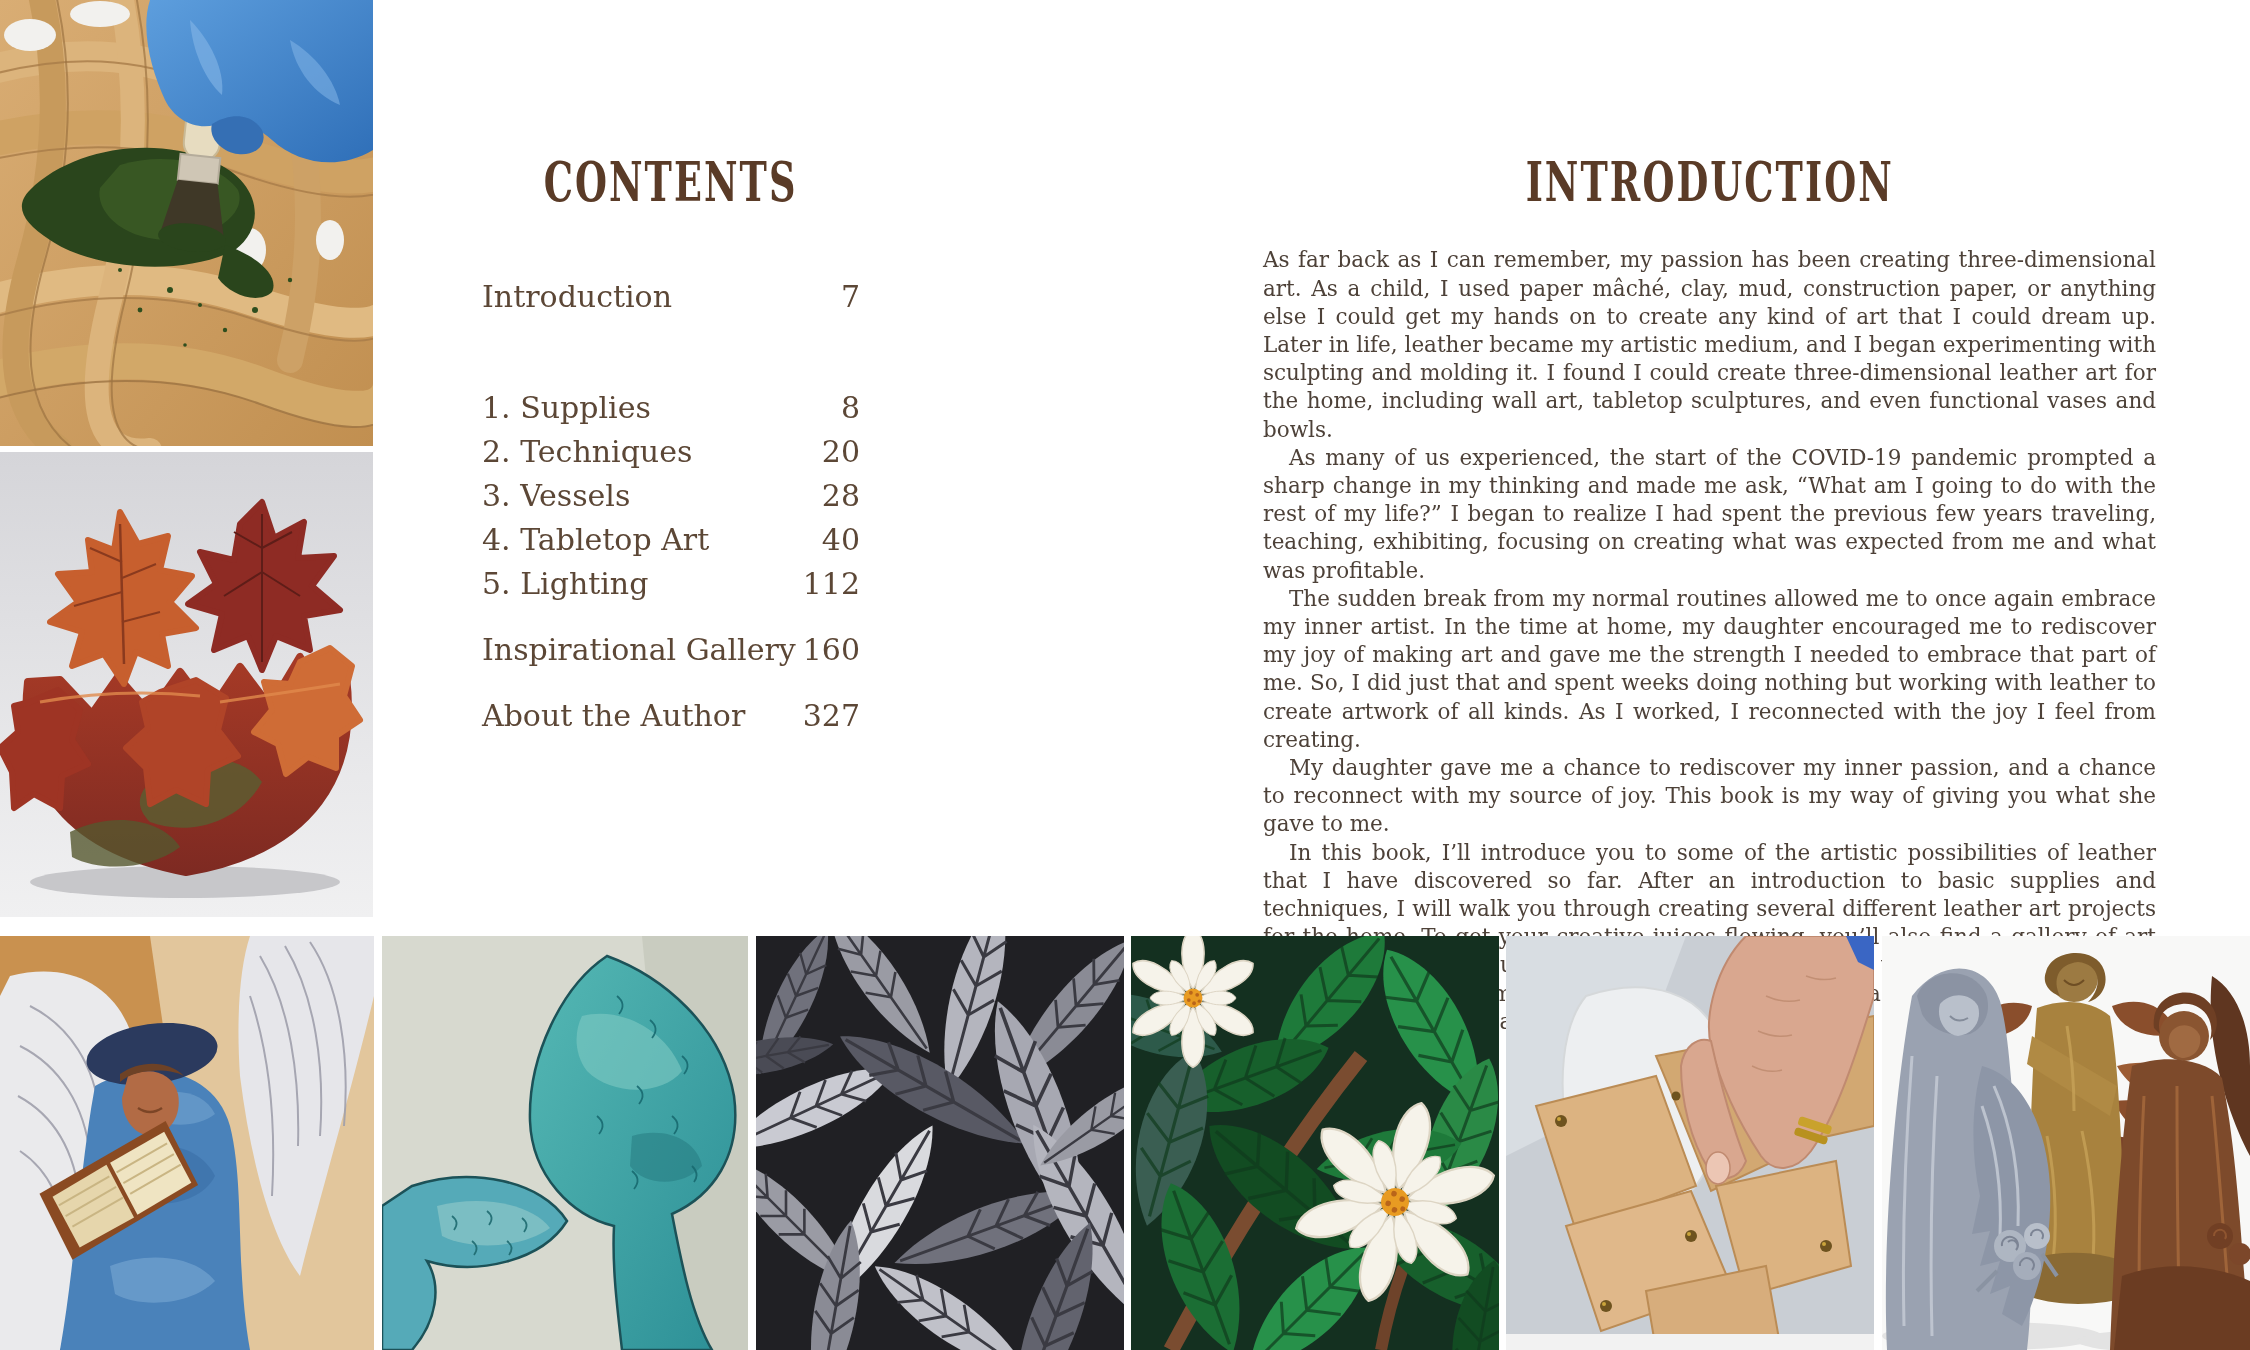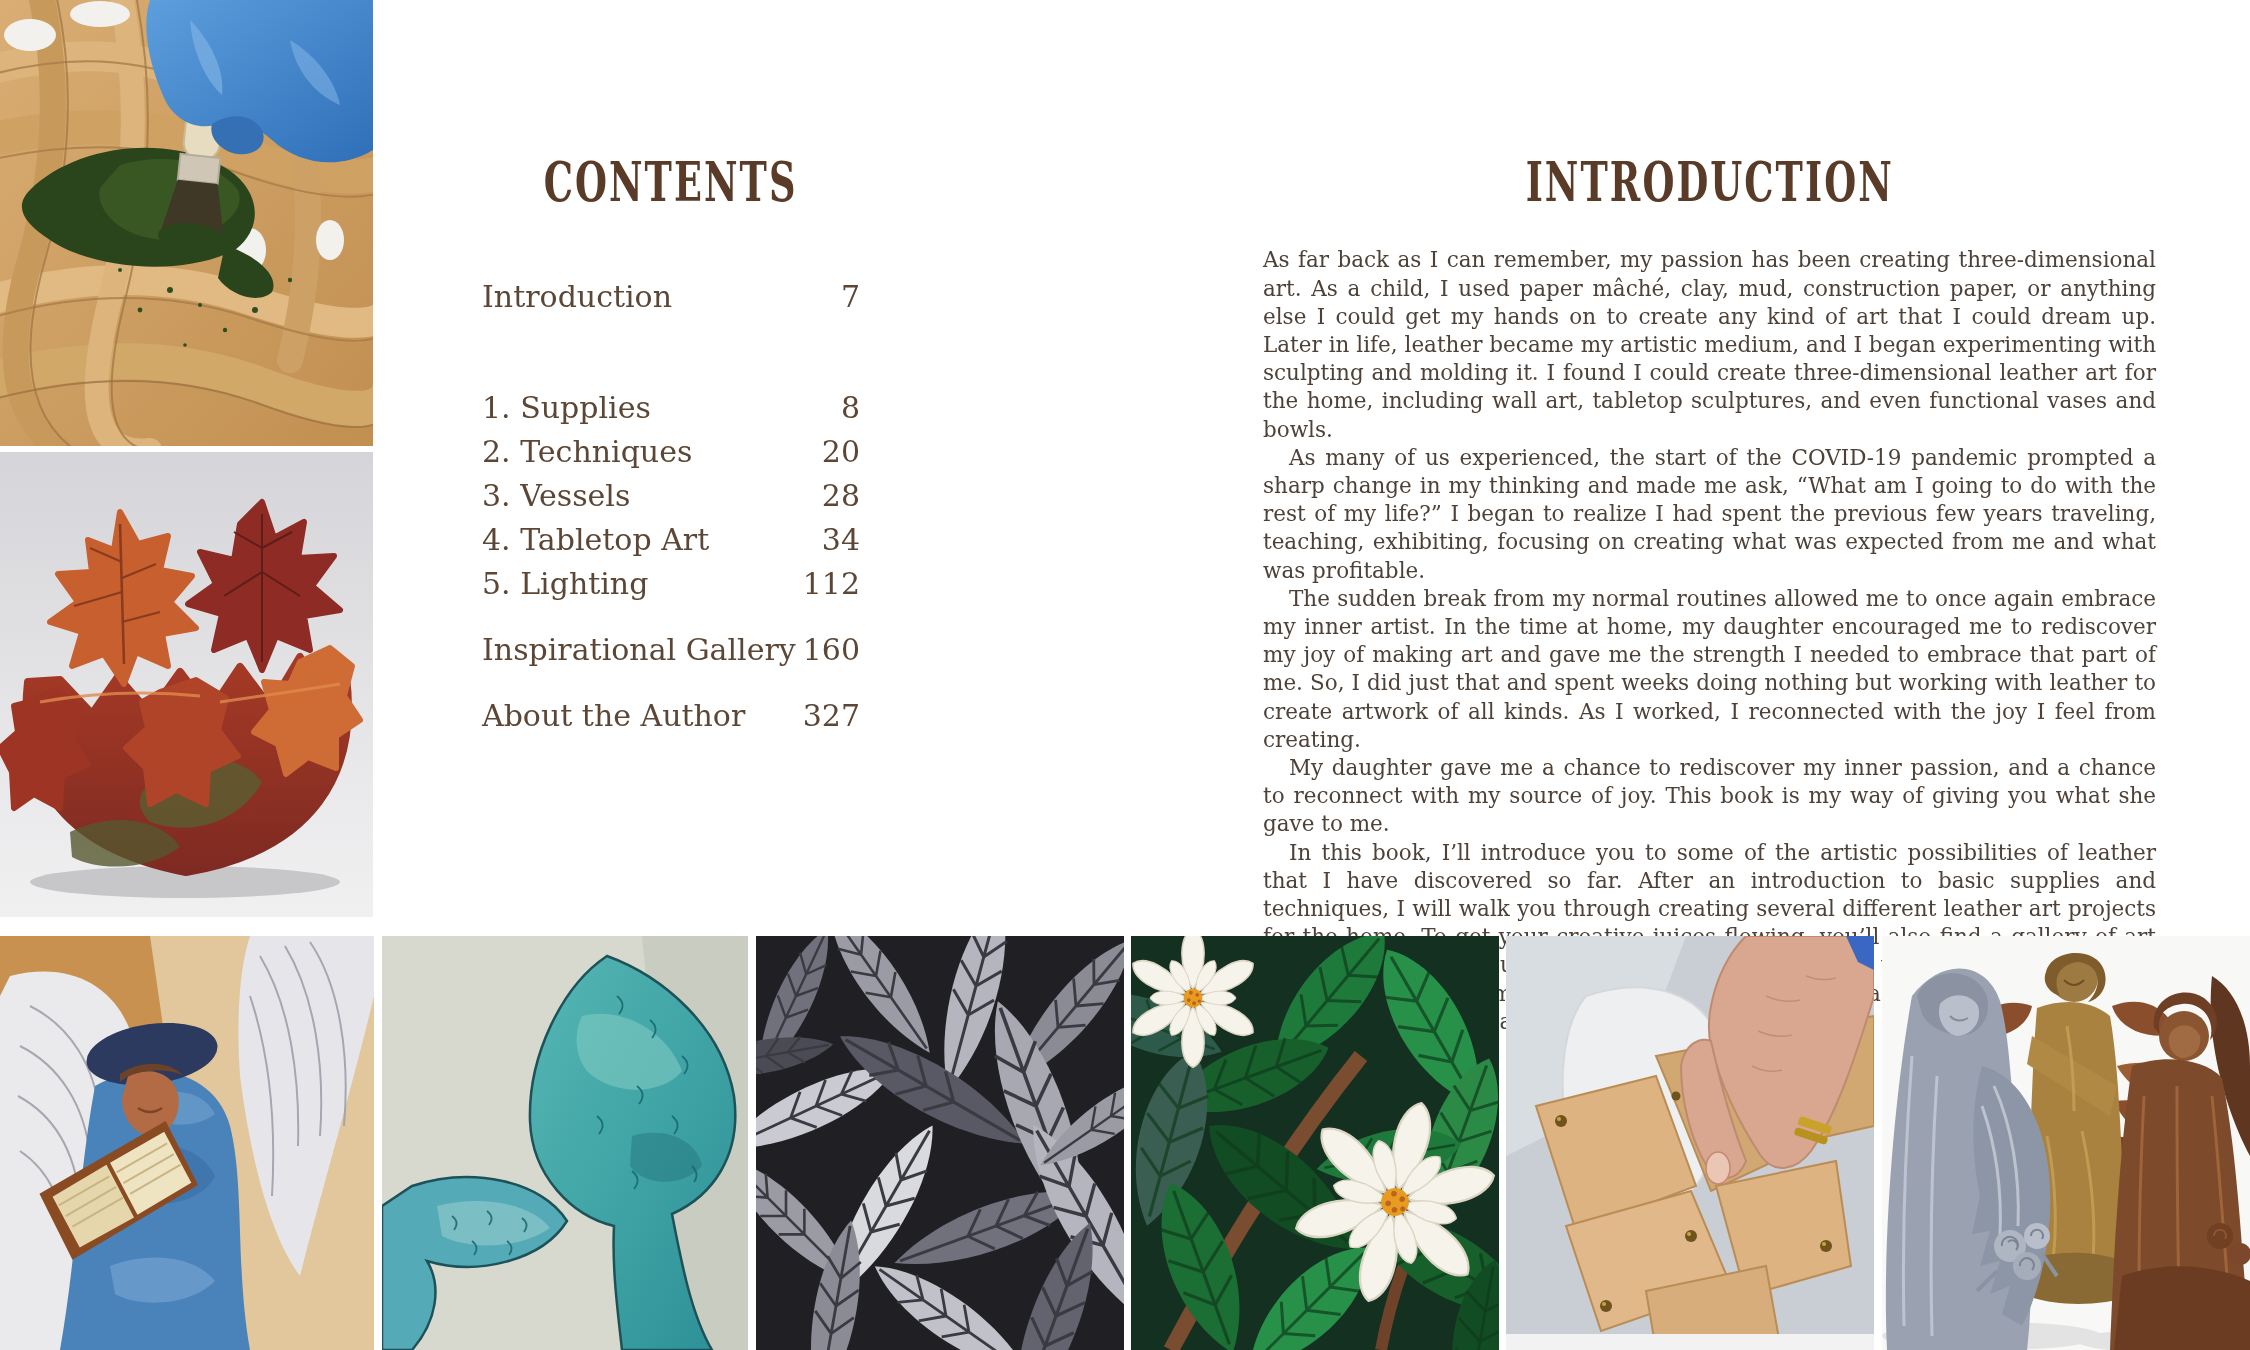--- a/index.html
+++ b/index.html
@@ -159,21 +159,21 @@
         <div class="toc-row">
           <span class="toc-label">2. Techniques</span>
           <span class="toc-page">20</span>
         </div>
         <div class="toc-row">
           <span class="toc-label">3. Vessels</span>
           <span class="toc-page">28</span>
         </div>
         <div class="toc-row">
           <span class="toc-label">4. Tabletop Art</span>
-          <span class="toc-page">34</span>
+          <span class="toc-page">40</span>
         </div>
         <div class="toc-row">
           <span class="toc-label">5. Lighting</span>
           <span class="toc-page">112</span>
         </div>
         <div class="toc-row gap-md">
           <span class="toc-label">Inspirational Gallery</span>
           <span class="toc-page">160</span>
         </div>
         <div class="toc-row gap-md">

